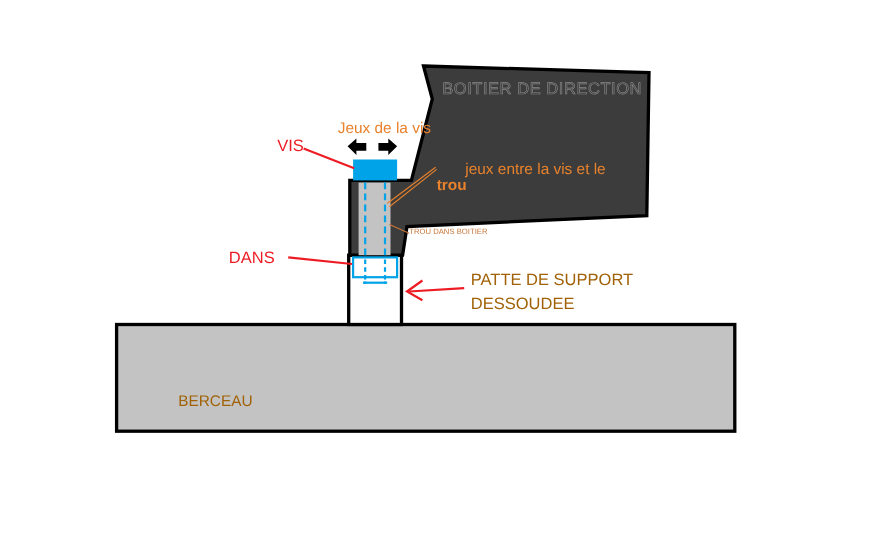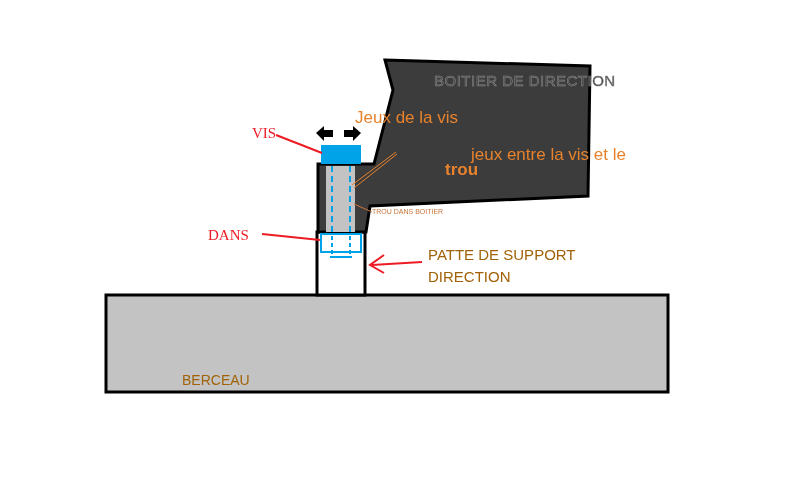--- a/index.html
+++ b/index.html
@@ -1,20 +1,20 @@
 <!DOCTYPE html>
 <html><head>
 <meta charset="utf-8">
 <style>
   html,body{margin:0;padding:0;background:#ffffff;}
   body{width:800px;height:504px;position:relative;overflow:hidden;font-family:"Liberation Sans",sans-serif;}
   svg{position:absolute;left:0;top:0;}
   .lbl{position:absolute;white-space:nowrap;line-height:1.2;}
-  .red{color:#ed1c24;font-size:15px;font-family:Liberation Serif, serif;}
-  .orange{color:#e8822c;font-size:17px;margin-left:48px;}
+  .red{color:#ed1c24;font-size:15px;}
+  .orange{color:#e8822c;font-size:14px;}
   .black{color:#a16207;font-size:15px;}
   .title{color:#3c3c3c;font-size:15px;letter-spacing:0.5px;-webkit-text-stroke:0.6px #888;}
   .tiny{color:#c8763a;font-size:7px;}
 </style>
 </head>
 <body>
 
 <svg width="800" height="504">
 
   <rect x="106" y="295" width="562" height="97" fill="#c3c3c3" stroke="#000" stroke-width="3"></rect>
@@ -42,22 +42,22 @@
   <line x1="262" y1="234" x2="320" y2="240" stroke="#ed1c24" stroke-width="2"></line>
 
   <line x1="372" y1="265" x2="422" y2="262" stroke="#ed1c24" stroke-width="2"></line>
   <polyline points="384,255 370,265 384,273" fill="none" stroke="#ed1c24" stroke-width="2"></polyline>
 
   <line x1="352" y1="185" x2="396" y2="152" stroke="#e8822c" stroke-width="1"></line>
   <line x1="354" y1="188" x2="397" y2="154" stroke="#e8822c" stroke-width="1"></line>
   <line x1="354" y1="204" x2="372" y2="212" stroke="#c8763a" stroke-width="1"></line>
 </svg>
 
-<div class="lbl title" style="left:402px;top:72px;margin-left:32px;">BOITIER DE DIRECTION</div>
+<div class="lbl title" style="left:402px;top:72px;">BOITIER DE DIRECTION</div>
 <div class="lbl orange" style="left:307px;top:108px;">Jeux de la vis</div>
 <div class="lbl red" style="left:252px;top:124px;">VIS</div>
 <div class="lbl orange" style="left:397px;top:145px;padding-left:26px;">jeux entre la vis et le</div>
 <div class="lbl orange" style="left:397px;top:160px;font-weight:bold;">trou</div>
 <div class="lbl tiny" style="left:372px;top:208px;">TROU DANS BOITIER</div>
 <div class="lbl red" style="left:208px;top:226px;">DANS</div>
 <div class="lbl black" style="left:428px;top:246px;">PATTE DE SUPPORT</div>
-<div class="lbl black" style="left:428px;top:268px;">DIRECTION</div>
-<div class="lbl black" style="left:162px;top:372px;font-size:14px;margin-left:20px;">BERCEAU</div>
+<div class="lbl black" style="left:428px;top:268px;">DESSOUDEE</div>
+<div class="lbl black" style="left:162px;top:356px;font-size:14px;">BERCEAU</div>
 
 </body></html>

